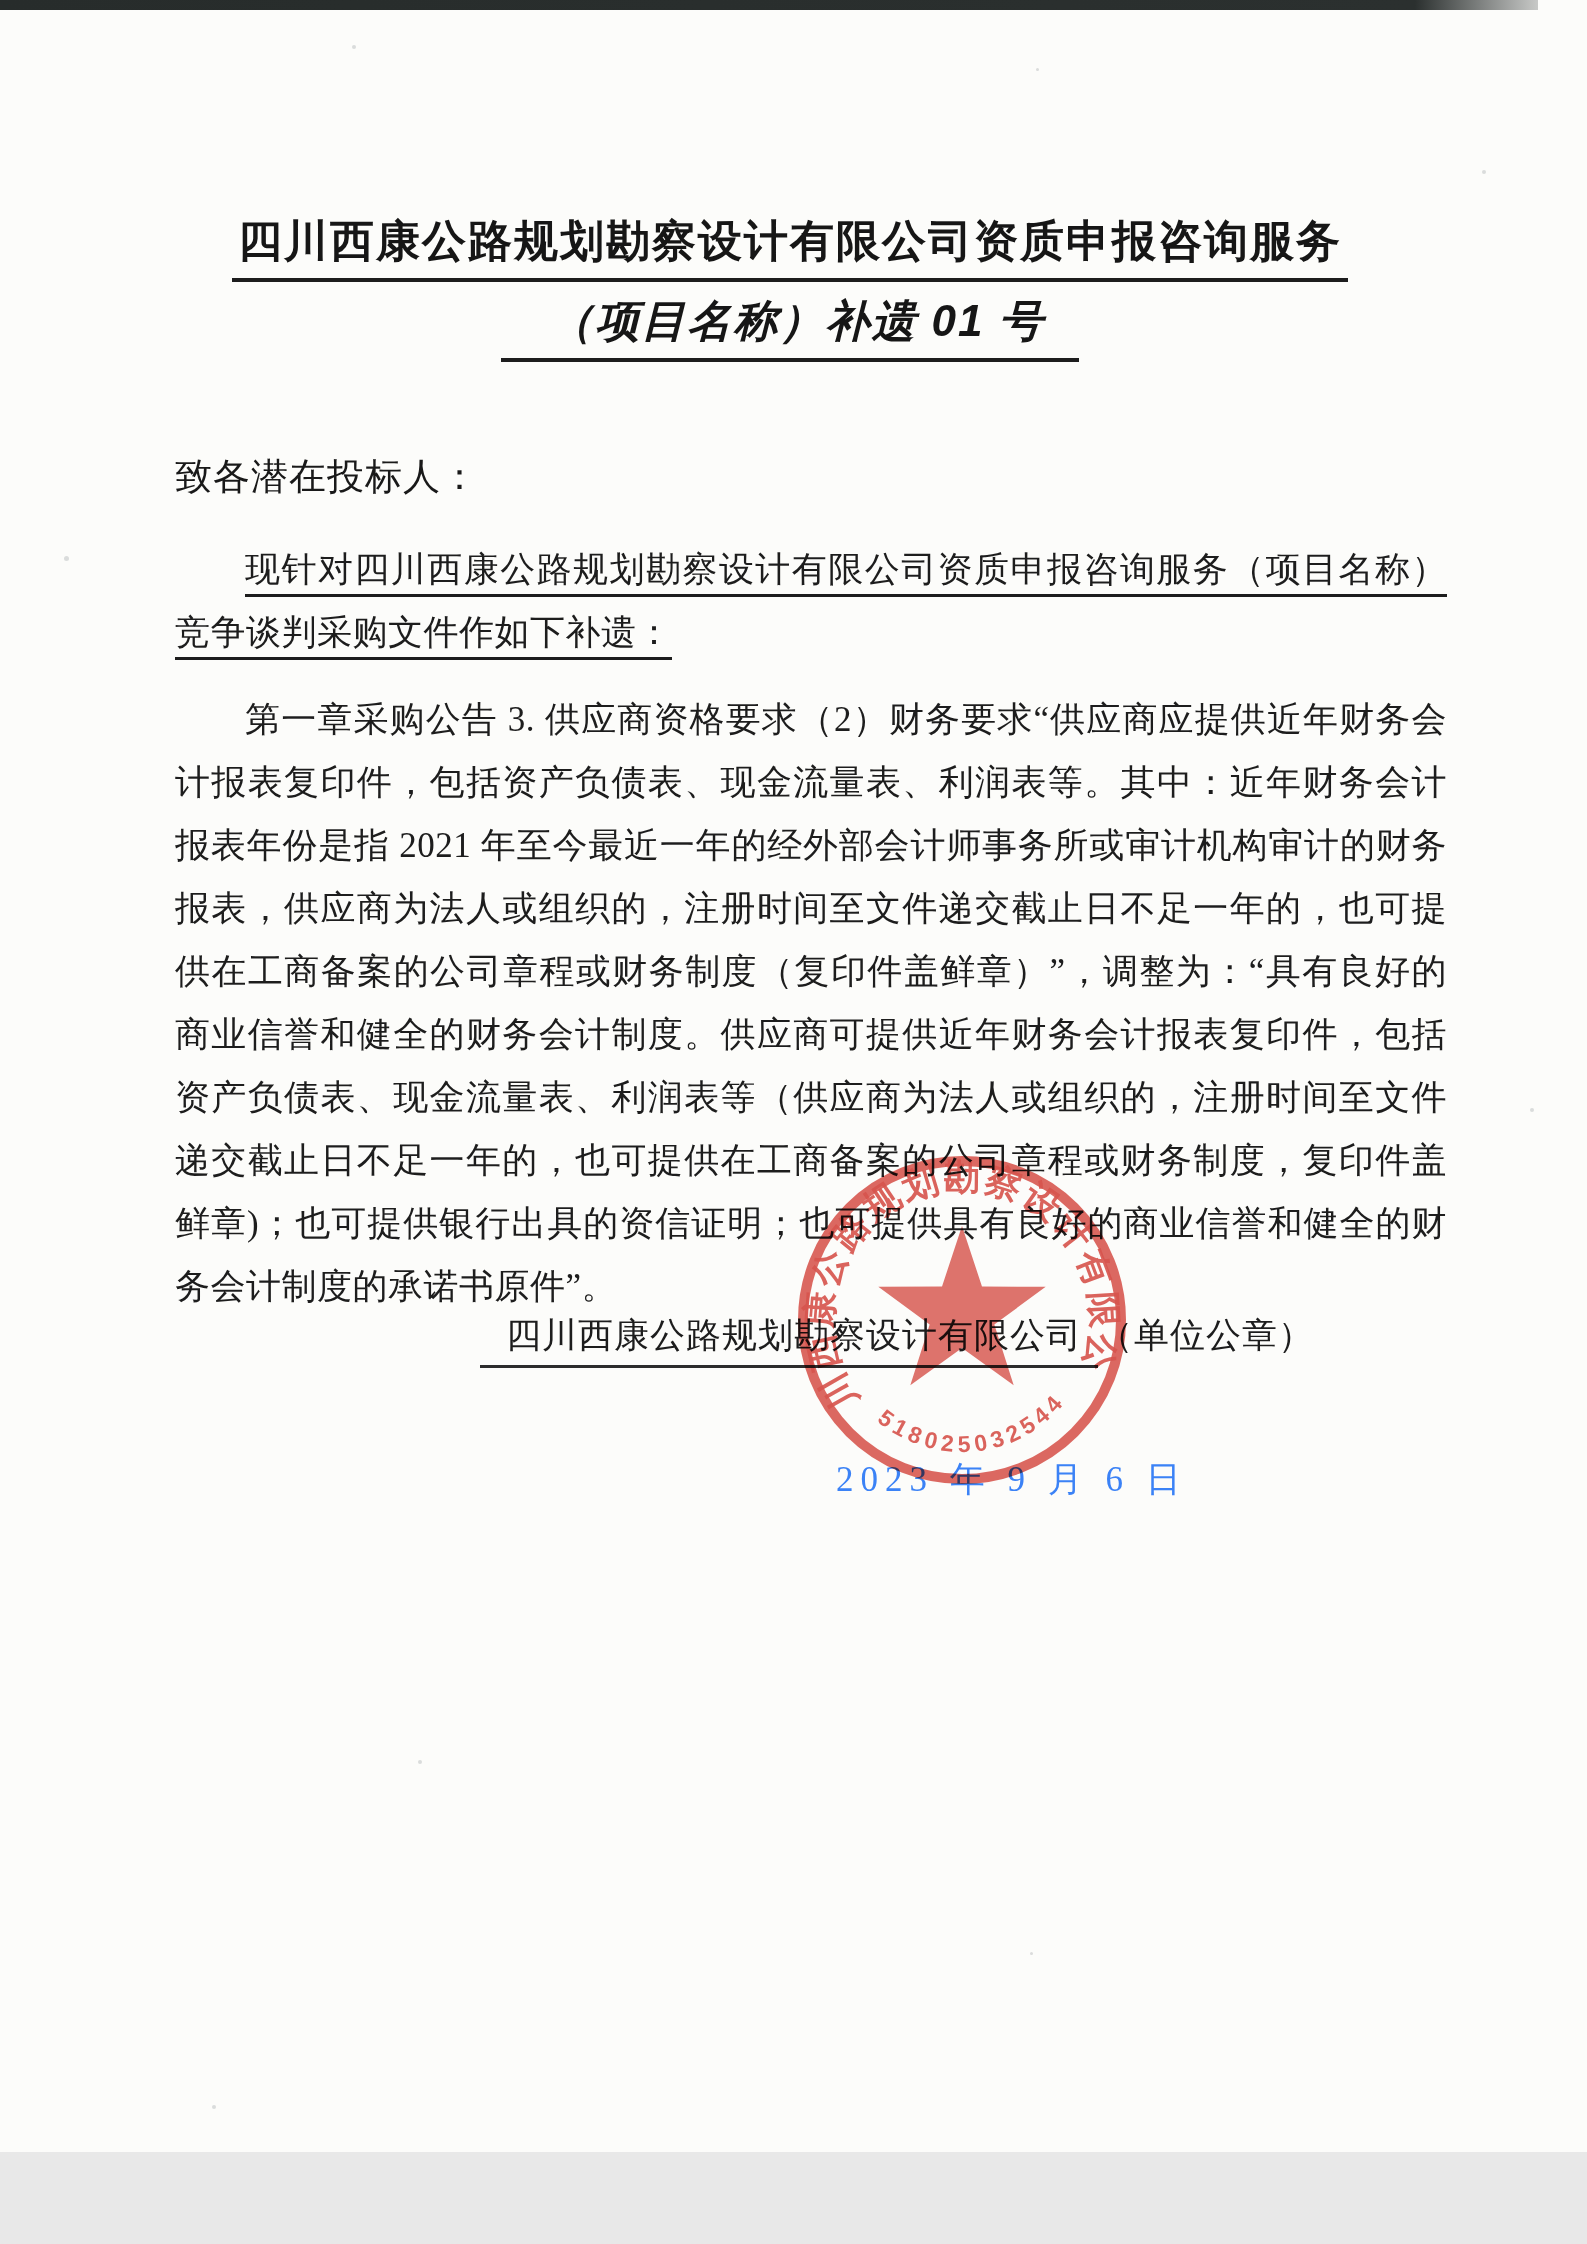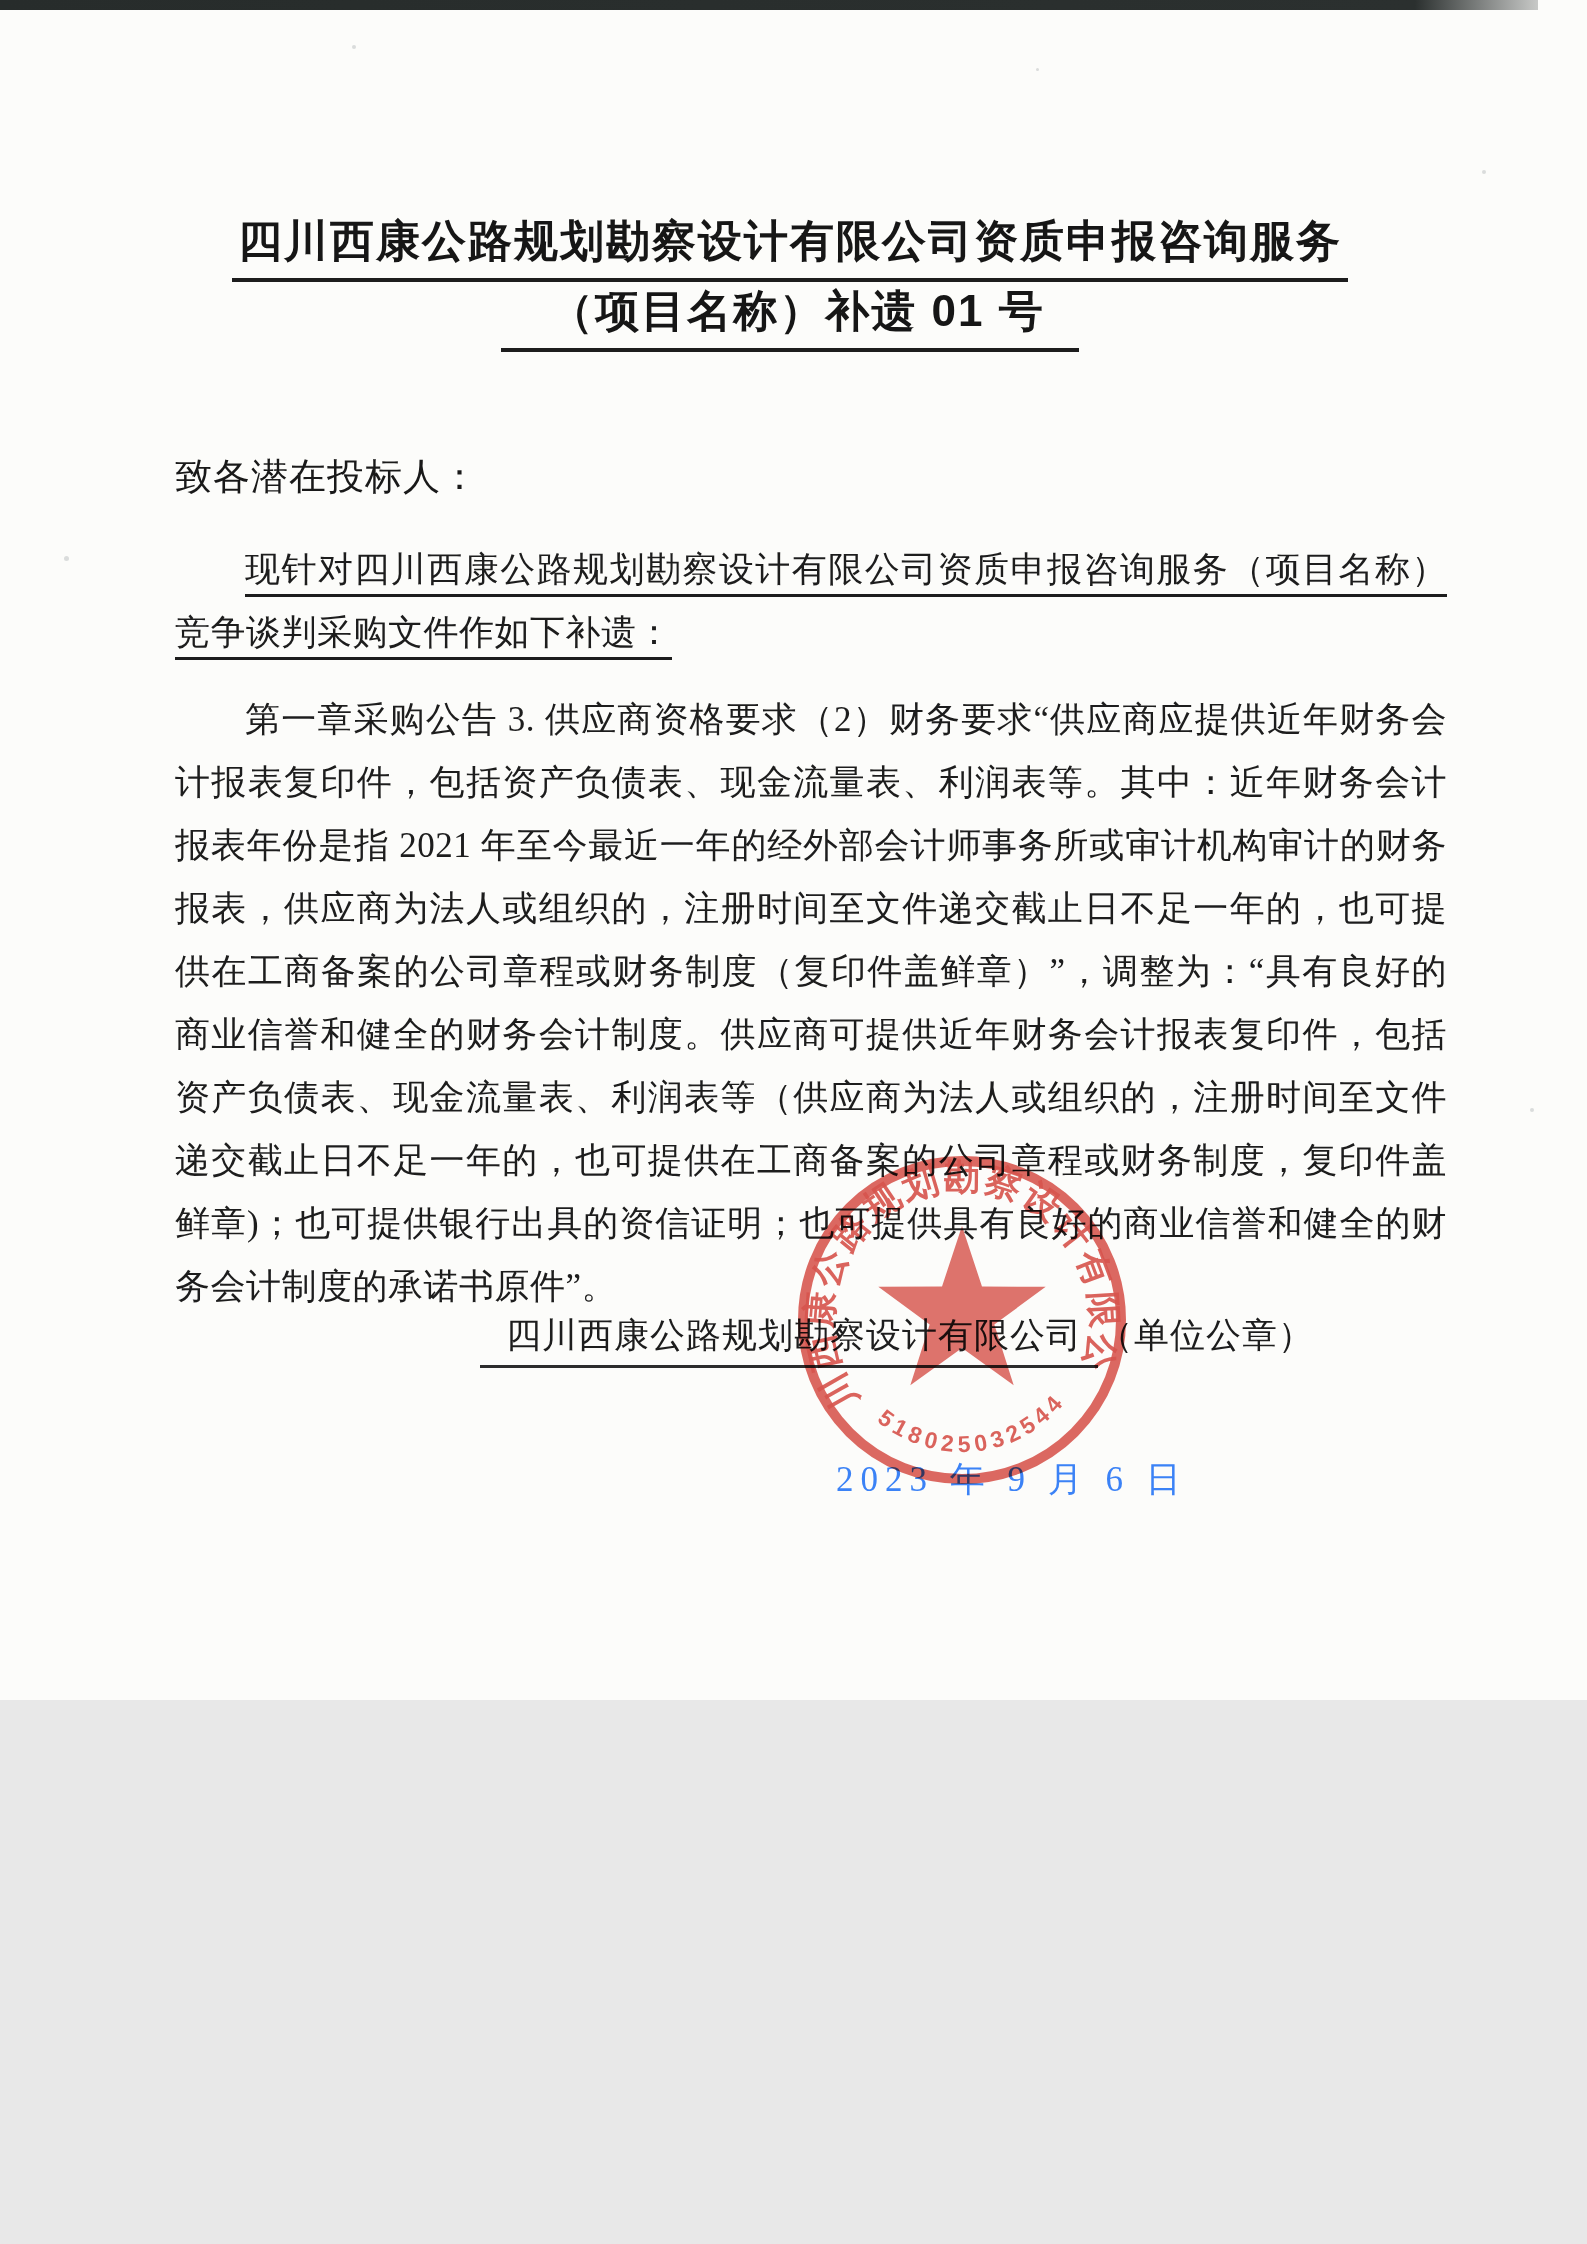--- a/index.html
+++ b/index.html
@@ -3,21 +3,21 @@
 <meta charset="utf-8">
 <style>
   html,body{margin:0;padding:0;}
   body{
     background:#e8e8e8;
     font-family:"Liberation Serif","DejaVu Serif",serif;
   }
   .page{
     position:relative;
     width:1587px;
-    height:1700px;
+    height:2152px;
     margin:0 auto;
     background:#fcfcfa;
     overflow:hidden;
     color:#1c1c1c;
   }
   
   .scan-topbar{
     position:absolute;top:0;left:0;height:10px;width:1538px;
     background:linear-gradient(90deg,#272c2b 0%,#2b302f 92%,rgba(43,48,47,.25)100%);
   }
@@ -30,21 +30,21 @@
     font-family:"Liberation Sans","DejaVu Sans",sans-serif;
     font-weight:700;color:#161616;
   }
   .title-line{
     display:inline-block;
     font-size:44px;line-height:58px;
     border-bottom:4px solid #1d1d1d;
     padding:0 6px 8px 6px;
     letter-spacing:2px;
   }
-  .title-line2-wrap{}
+  .title-line2-wrap{margin-top:10px;font-style:italic;}
   .title-line.l2{padding-left:48px;padding-right:34px;}
 
   
   .salutation{
     position:absolute;top:452px;left:175px;
     font-family:"Liberation Sans","DejaVu Sans",sans-serif;
     font-weight:400;font-size:37px;color:#191919;letter-spacing:1px;
   }
   .para{
     position:absolute;left:175px;width:1272px;

